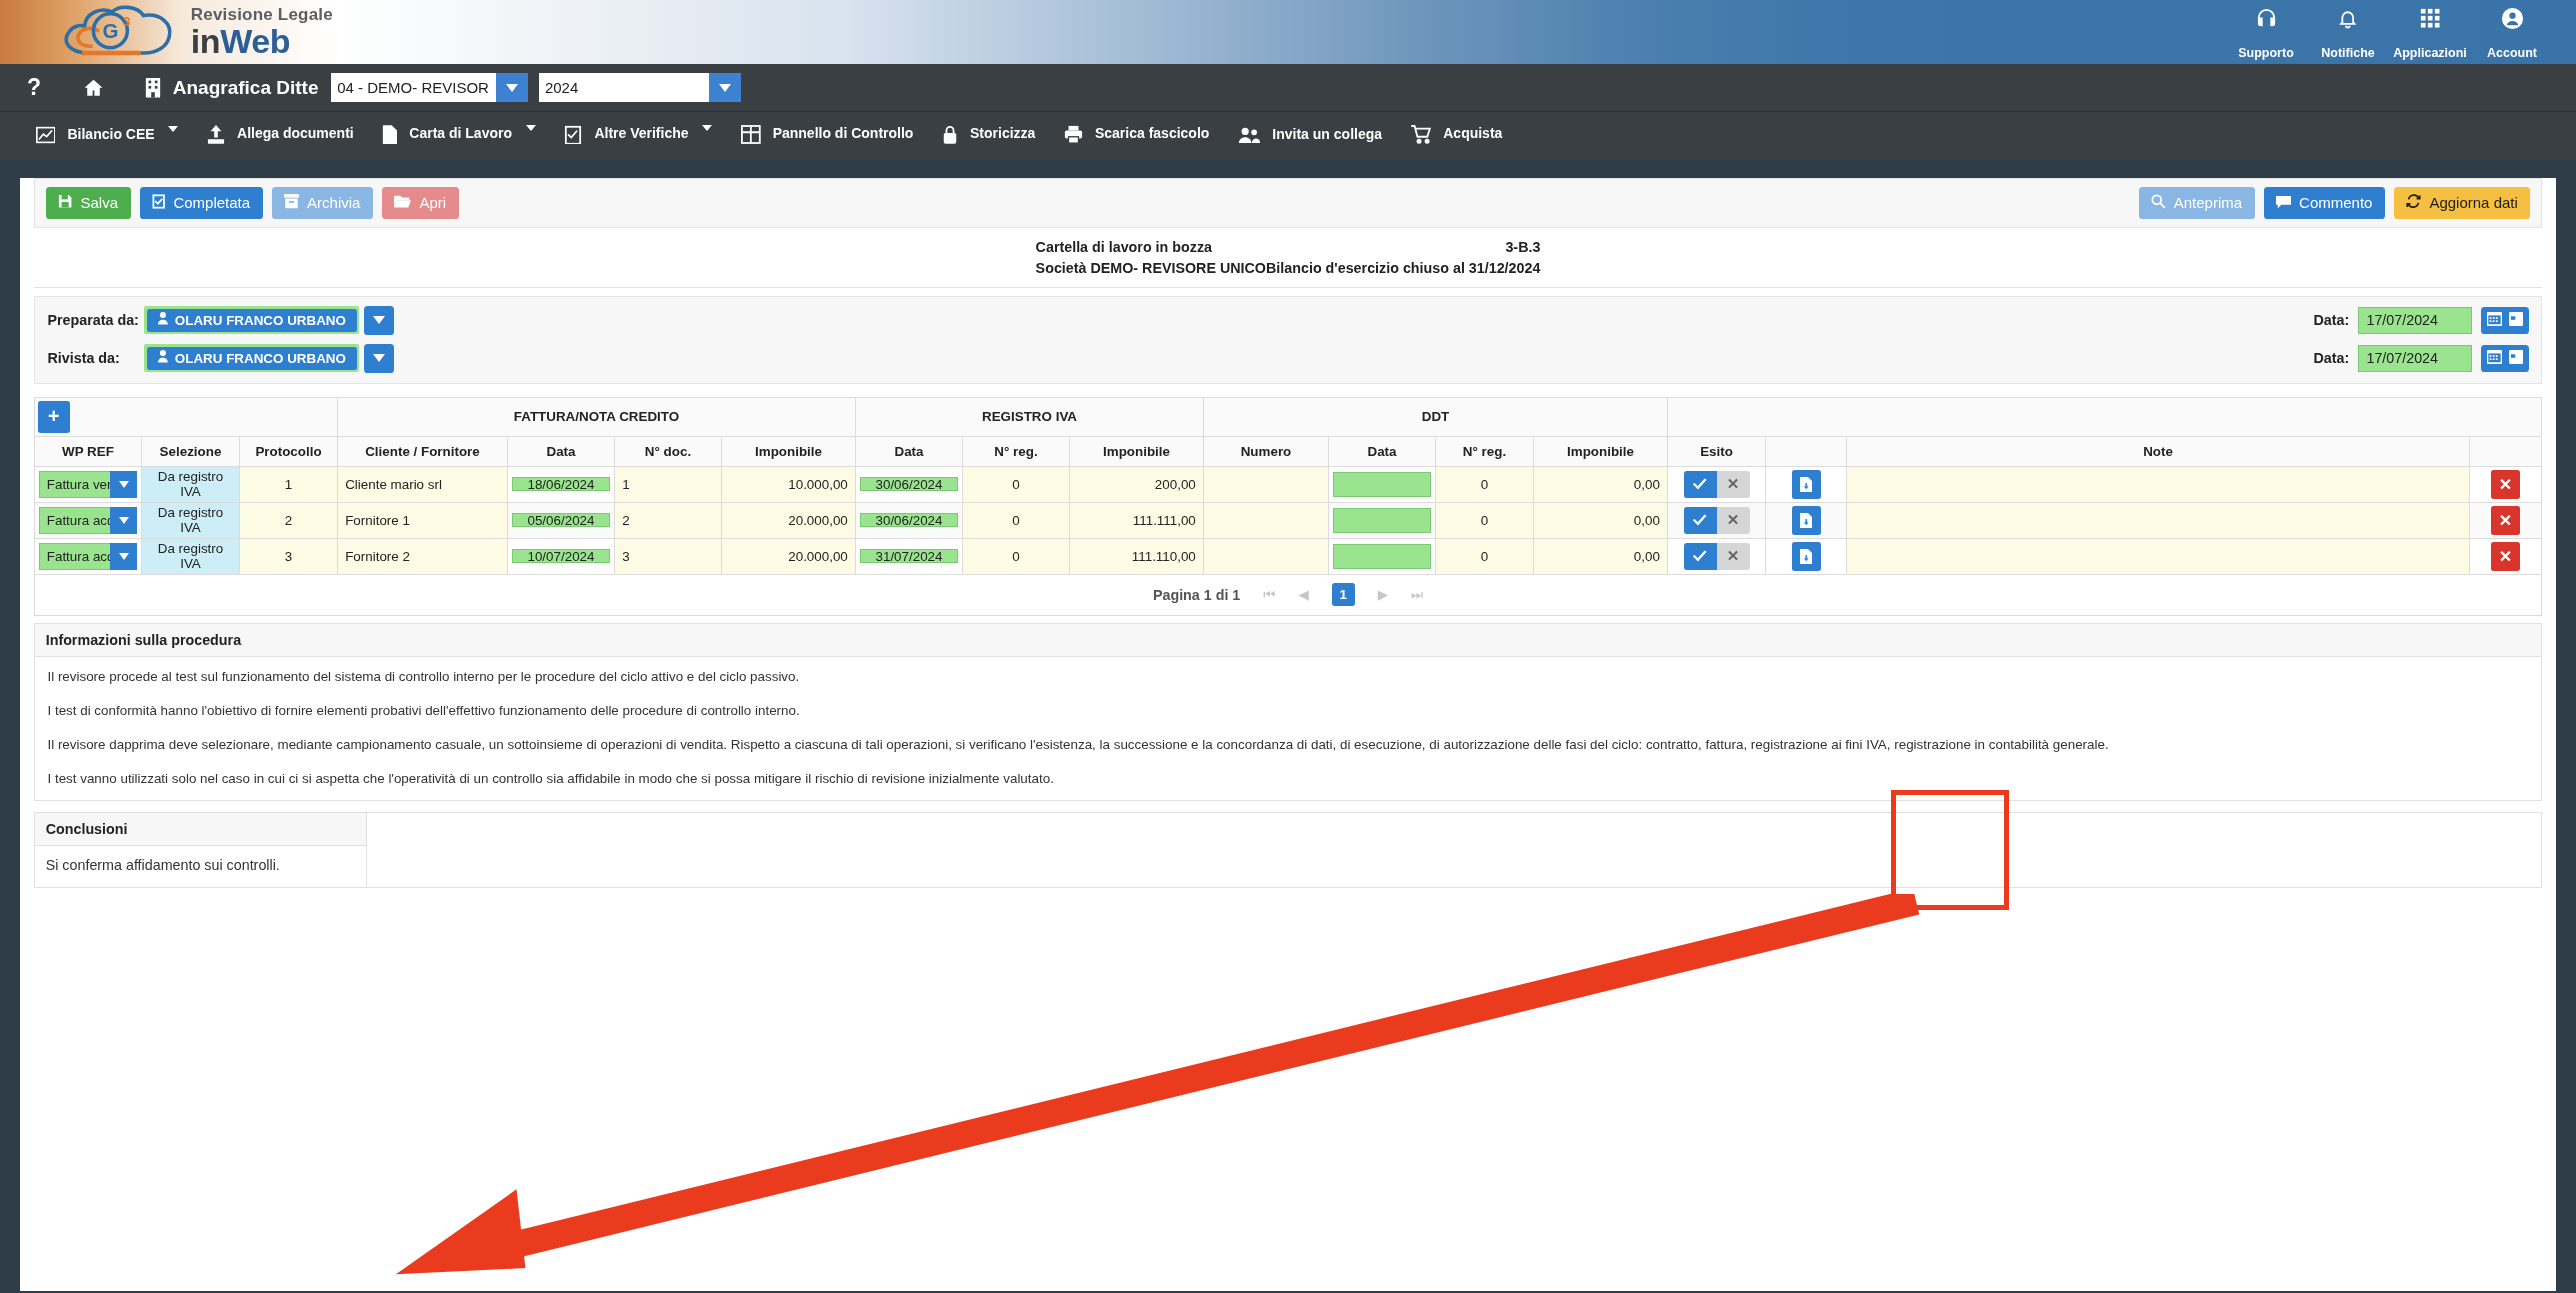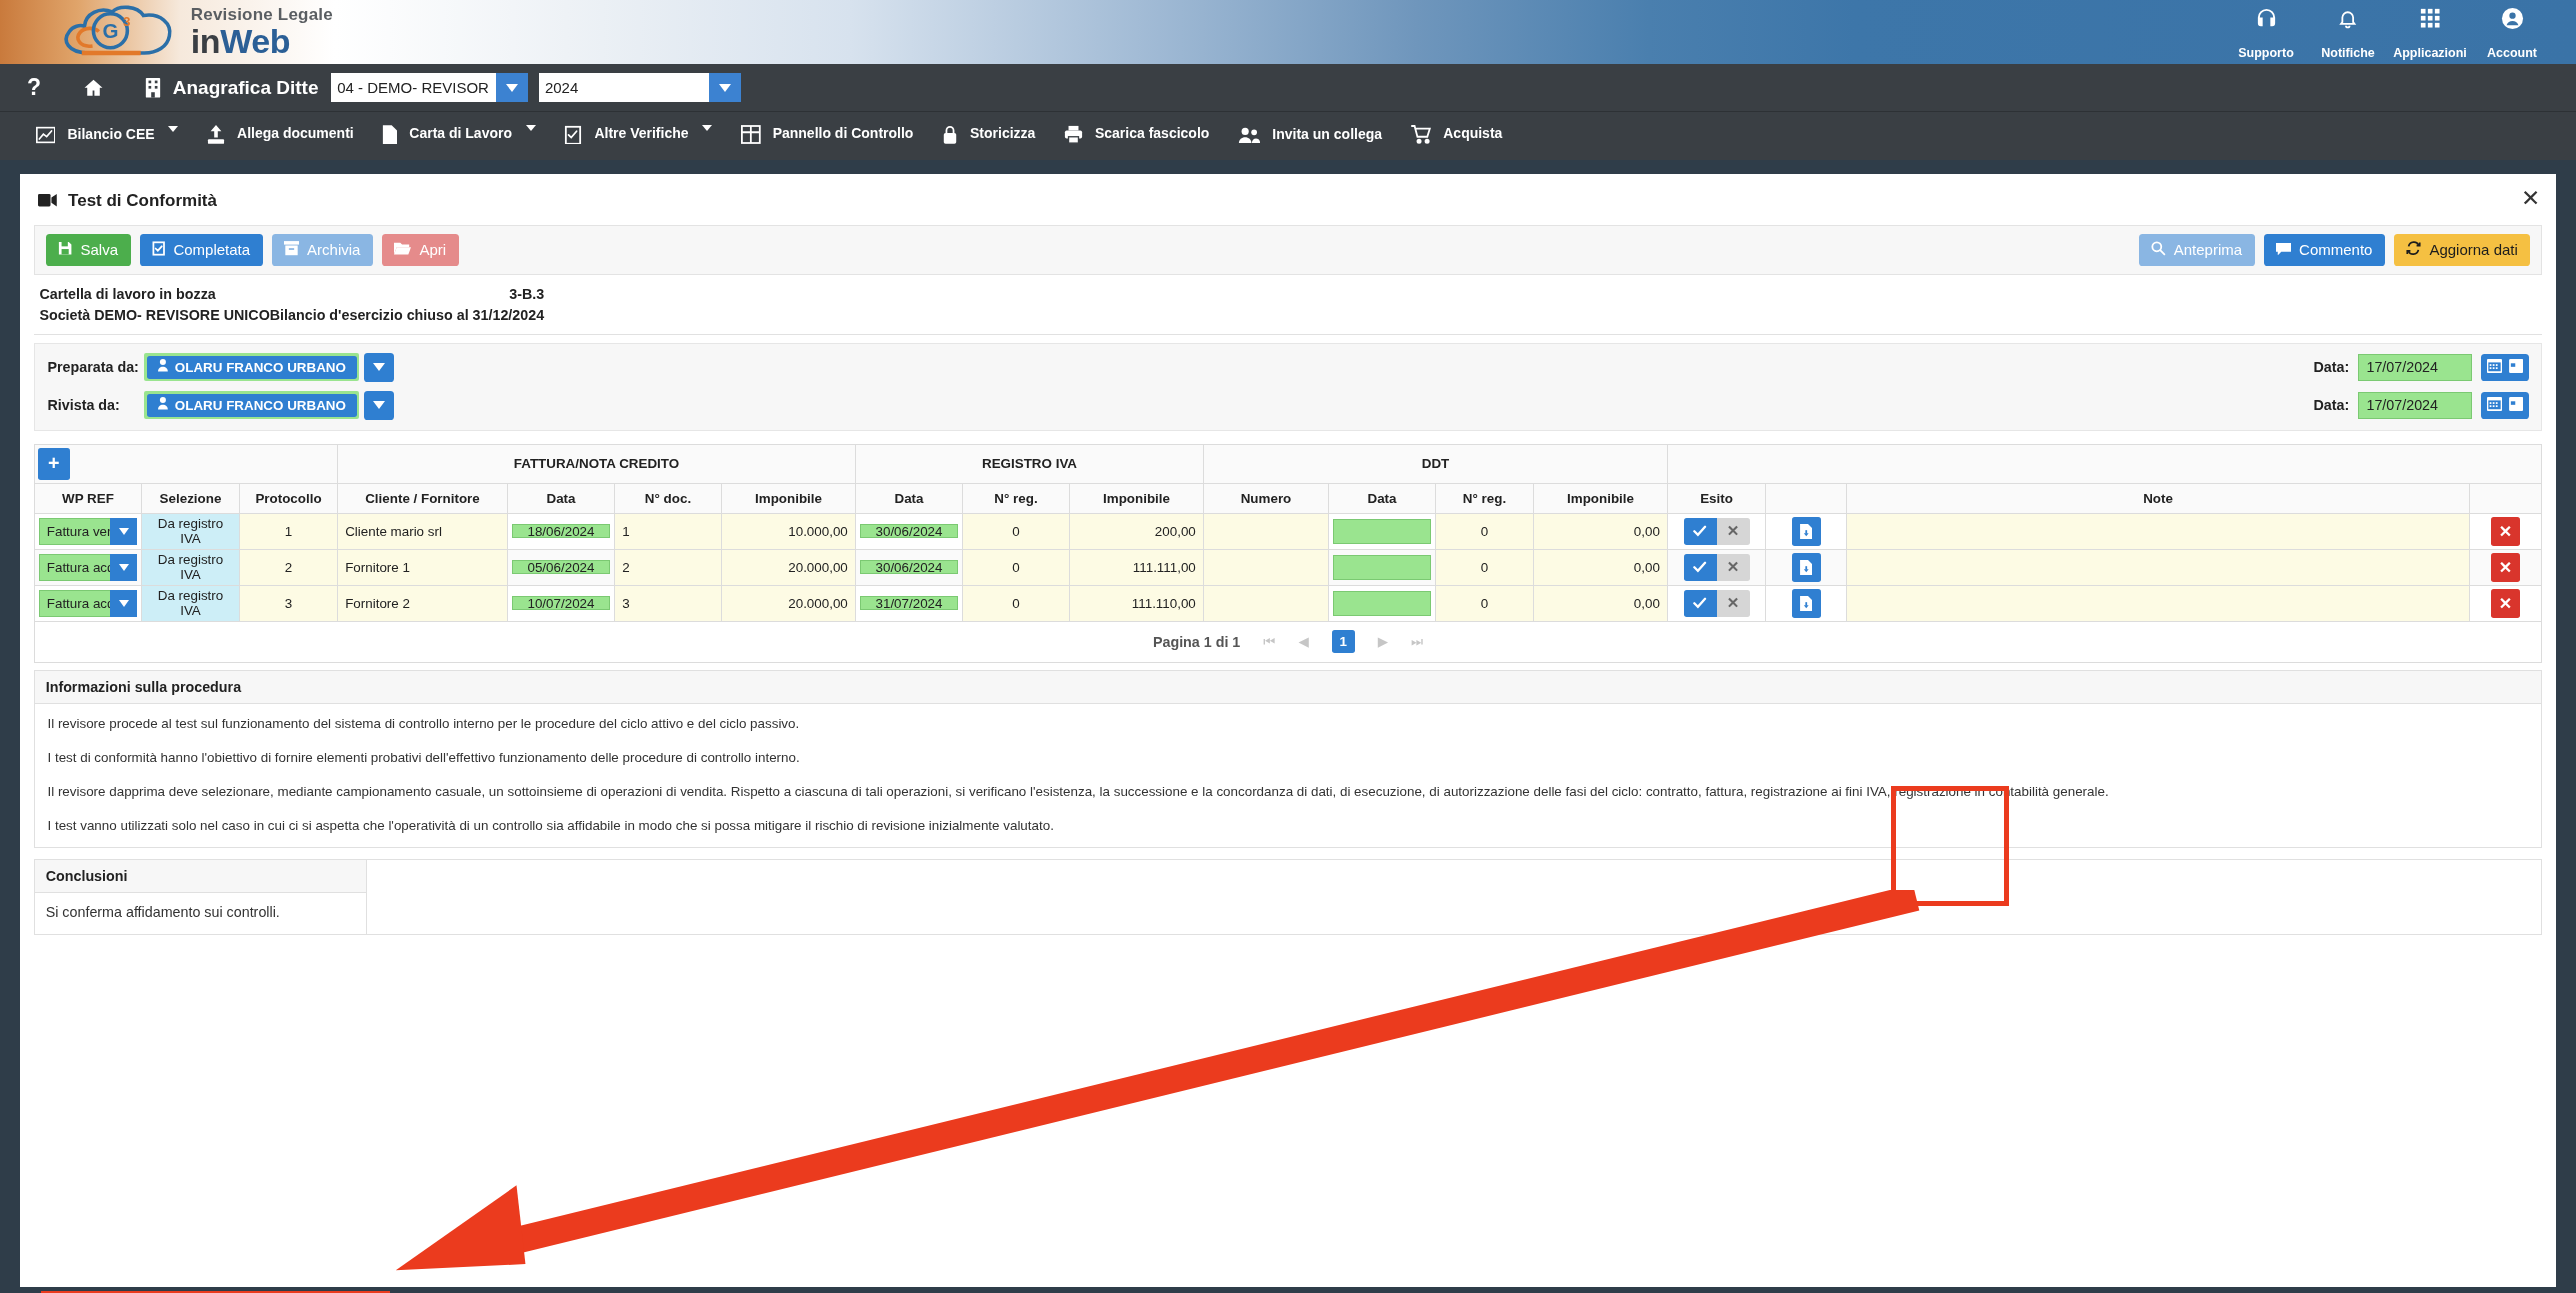--- a/index.html
+++ b/index.html
@@ -85,21 +85,21 @@
   .btn.green { background:#4cae4c; }
   .btn.blue  { background:#2f7fd1; }
   .btn.lblue { background:#8ab6e3; }
   .btn.red   { background:#e58b8b; }
   .btn.amber { background:#f5c042; color:#1d1d1d; }
   .toolbar-right { position:absolute; right:10.7px; display:flex; align-items:center; }
   .toolbar-right .btn { margin-right:0; margin-left:9px; }
 
   .metabar {
     margin: 0 14.3px; border-bottom:0.9px solid #e1e1e1; padding: 9px 5.4px 9px 5.4px;
-    display:flex; justify-content:flex-start; align-items:flex-start;
+    display:flex; justify-content:center; align-items:flex-start;
   }
   .metabar .l, .metabar .r { font-size:14.3px; font-weight:700; color:#222; line-height:1.45; }
   .metabar .r { text-align:right; }
 
   .assign {
     margin: 7.2px 14.3px 0 14.3px; background:#f7f7f7; border:0.9px solid #e6e6e6;
     padding: 9px 12.5px 10.7px 12.5px; display:flex; flex-direction:column; gap:9px;
   }
   .arow { display:flex; align-items:center; }
   .arow .lab { width:97px; font-size:14.3px; font-weight:700; color:#222; }
@@ -359,28 +359,20 @@
           <circle cx="9" cy="18" r="1.8" fill="#fff"></circle>
           <circle cx="18" cy="18" r="1.8" fill="#fff"></circle>
         </svg></span>
     <span>Acquista</span>
   </div>
 </div>
 
 <div class="page">
   <div class="card">
 
-    <div class="card-head">
-      <span><svg width="19.7" height="14.3" viewBox="0 0 22 16" fill="#222">
-            <rect x="0" y="1" width="14" height="14" rx="1.5"></rect>
-            <path d="M15 5 21 1v14l-6-4z"></path>
-          </svg></span>
-      <span class="t">Test di Conformità</span>
-      <span class="card-close">✕</span>
-    </div>
 
     <div class="toolbar">
       <button class="btn green">
         <span><svg width="14.3" height="14.3" viewBox="0 0 16 16" fill="#fff">
               <path d="M1 1h11l3 3v11H1z"></path>
               <rect x="4" y="1" width="7" height="5" fill="#4cae4c"></rect>
               <rect x="4" y="9" width="8" height="6" fill="#4cae4c"></rect>
             </svg></span>
         <span>Salva</span>
       </button>

